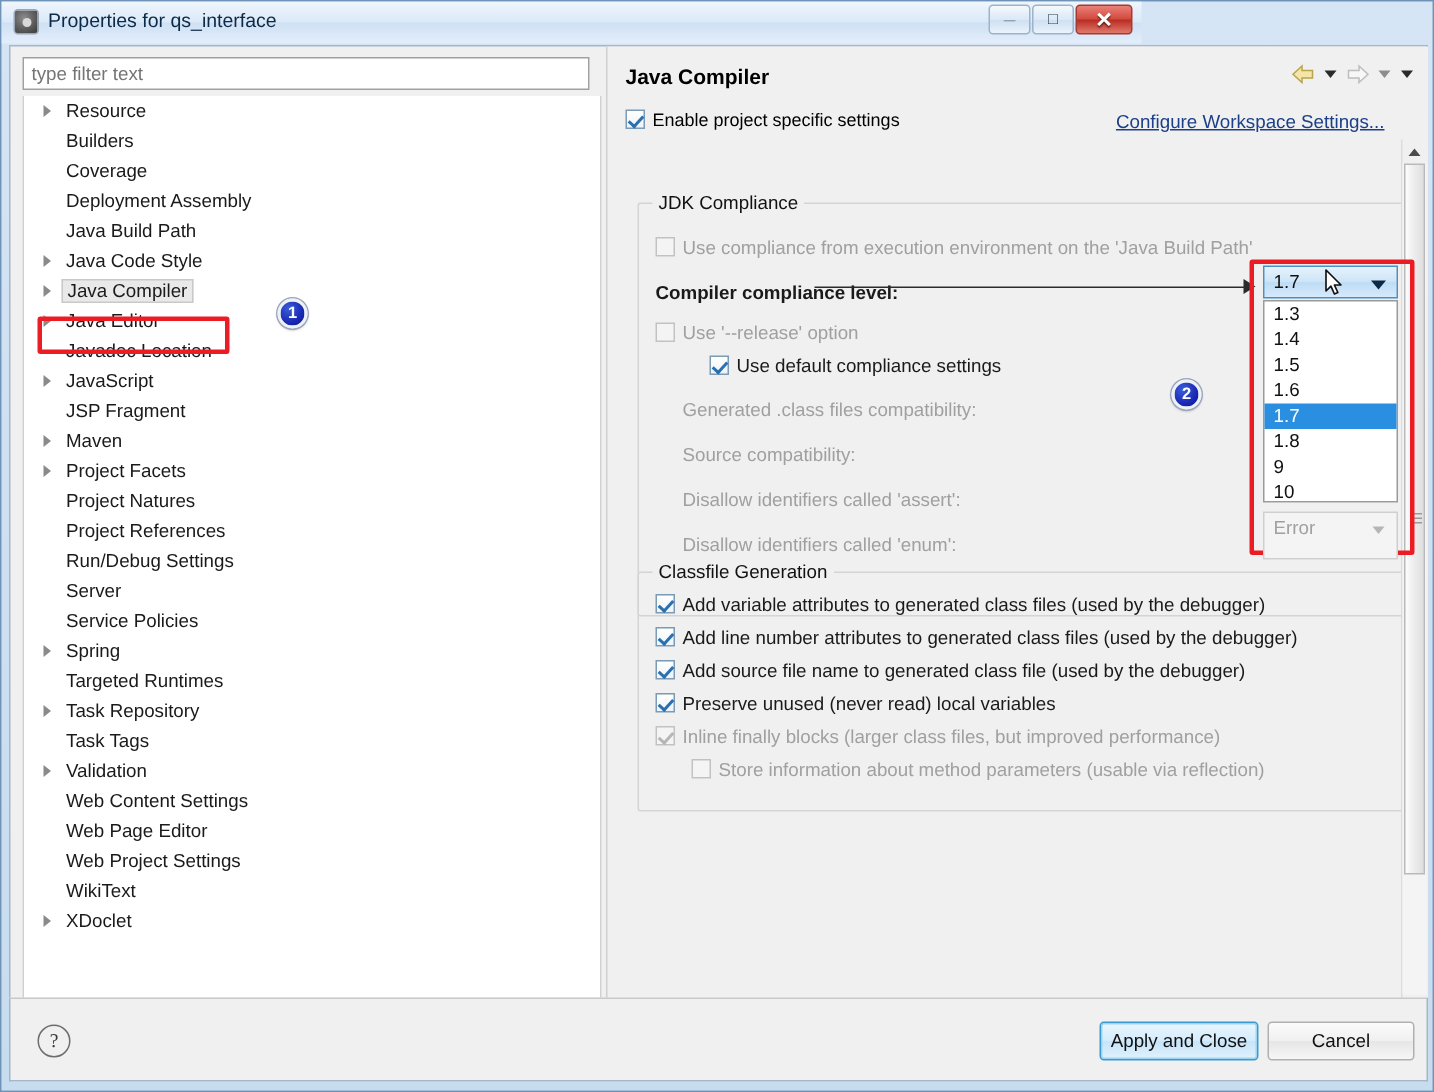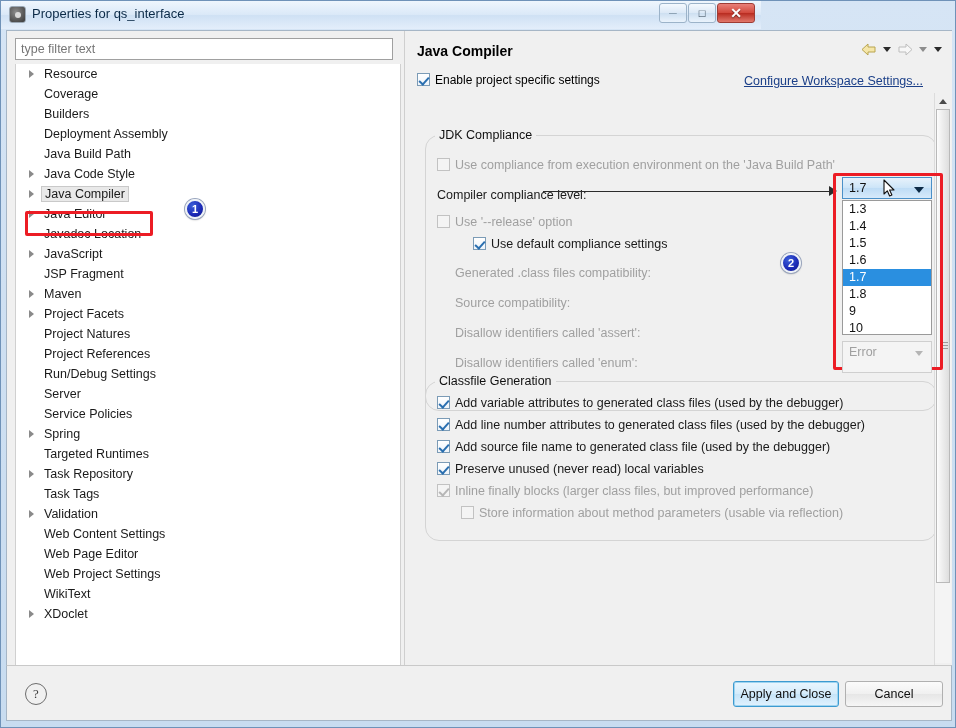--- a/index.html
+++ b/index.html
@@ -181,21 +181,21 @@
   }
   #sb-grip {
     position: absolute; left: 4px; top: 232px; width: 7px; height: 7px;
   }
   #sb-grip i { display: block; height: 1px; background: #9a9a9a; margin-bottom: 2px; }
 
   
   .groupbox {
     position: absolute;
     border: 1px solid #d4d4d4;
-    border-radius: 14px;
+    border-radius: 2px;
   }
   .group-title {
     position: absolute; top: -8px; left: 9px;
     background: #f0f0f0; padding: 0 4px;
     font-size: 12.5px; color: #111;
   }
   #grp-jdk { left: 8px; top: 36px; width: 512px; height: 276px; }
   #grp-classfile { left: 8px; top: 282px; width: 512px; height: 160px; }
 
   
@@ -332,22 +332,22 @@
       <div class="winbtn-glyph">✕</div>
     </div>
   </div>
 
   <div id="dialog-body">
 
     <input id="filter-input" type="text" placeholder="type filter text" style="">
 
     <div id="tree">
         <div class="tree-item"><span class="twisty"></span><span class="tree-label">Resource</span></div>
+        <div class="tree-item"><span class="tree-label">Builders</span></div>
         <div class="tree-item"><span class="tree-label">Coverage</span></div>
-        <div class="tree-item"><span class="tree-label">Builders</span></div>
         <div class="tree-item"><span class="tree-label">Deployment Assembly</span></div>
         <div class="tree-item"><span class="tree-label">Java Build Path</span></div>
         <div class="tree-item"><span class="twisty"></span><span class="tree-label">Java Code Style</span></div>
         <div class="tree-item selected"><span class="twisty"></span><span class="tree-label">Java Compiler</span></div>
         <div class="tree-item"><span class="twisty"></span><span class="tree-label">Java Editor</span></div>
         <div class="tree-item"><span class="tree-label">Javadoc Location</span></div>
         <div class="tree-item"><span class="twisty"></span><span class="tree-label">JavaScript</span></div>
         <div class="tree-item"><span class="tree-label">JSP Fragment</span></div>
         <div class="tree-item"><span class="twisty"></span><span class="tree-label">Maven</span></div>
         <div class="tree-item"><span class="twisty"></span><span class="tree-label">Project Facets</span></div>
@@ -402,21 +402,21 @@
       <div id="scroll-area">
         <div id="scroll-inner">
 
           <div class="groupbox" id="grp-jdk">
             <span class="group-title">JDK Compliance</span>
 
             <div class="row dim" style="top: 22px;">
               <span class="cb disabled"></span><span>Use compliance from execution environment on the 'Java Build Path'</span>
             </div>
 
-            <div class="row" style="top: 52px;">Compiler compliance level:</div>
+            <div class="row" style="top: 52px; font-weight: bold;">Compiler compliance level:</div>
 
             <div class="row dim" style="top: 79px;">
               <span class="cb disabled"></span><span>Use '--release' option</span>
             </div>
 
             <div class="row" style="top: 101px; margin-left: 36px;">
               <span class="cb checked"></span><span>Use default compliance settings</span>
             </div>
 
             <div class="row dim" style="top: 130px; left: 29px;">Generated .class files compatibility:</div>

